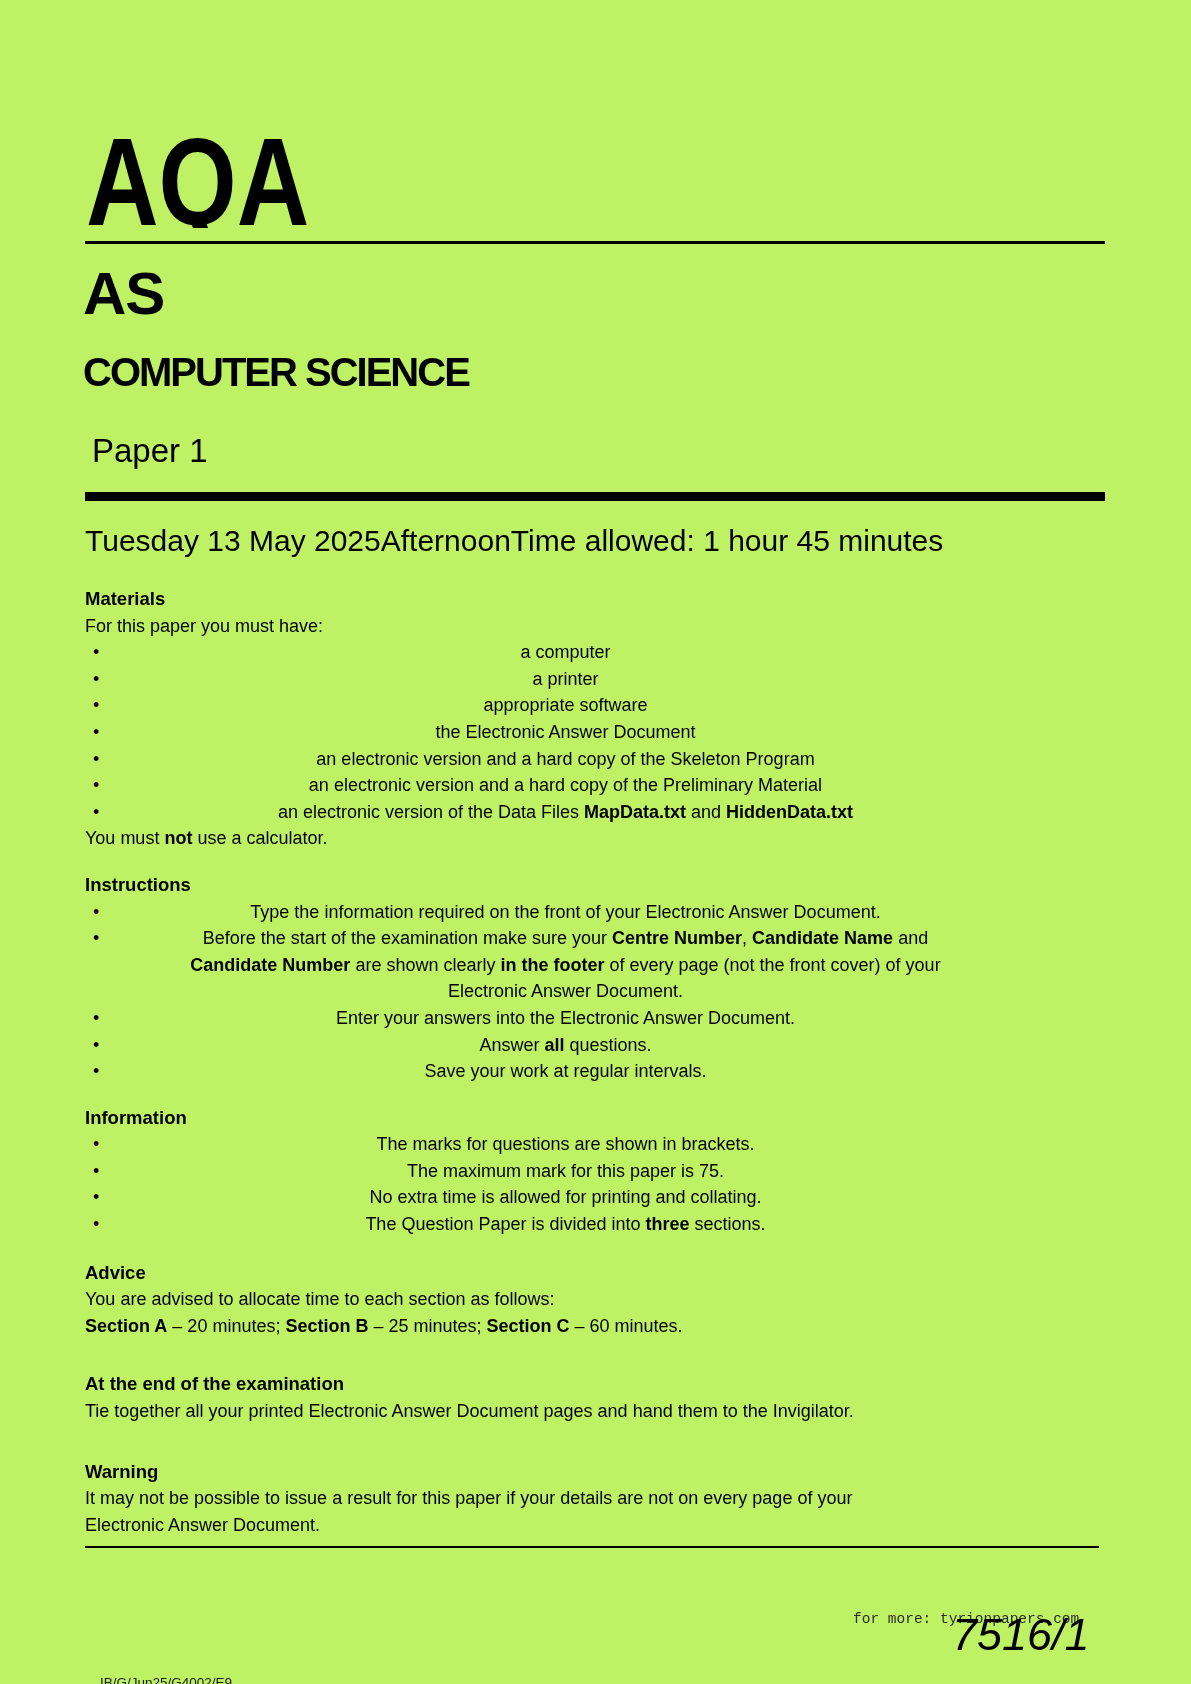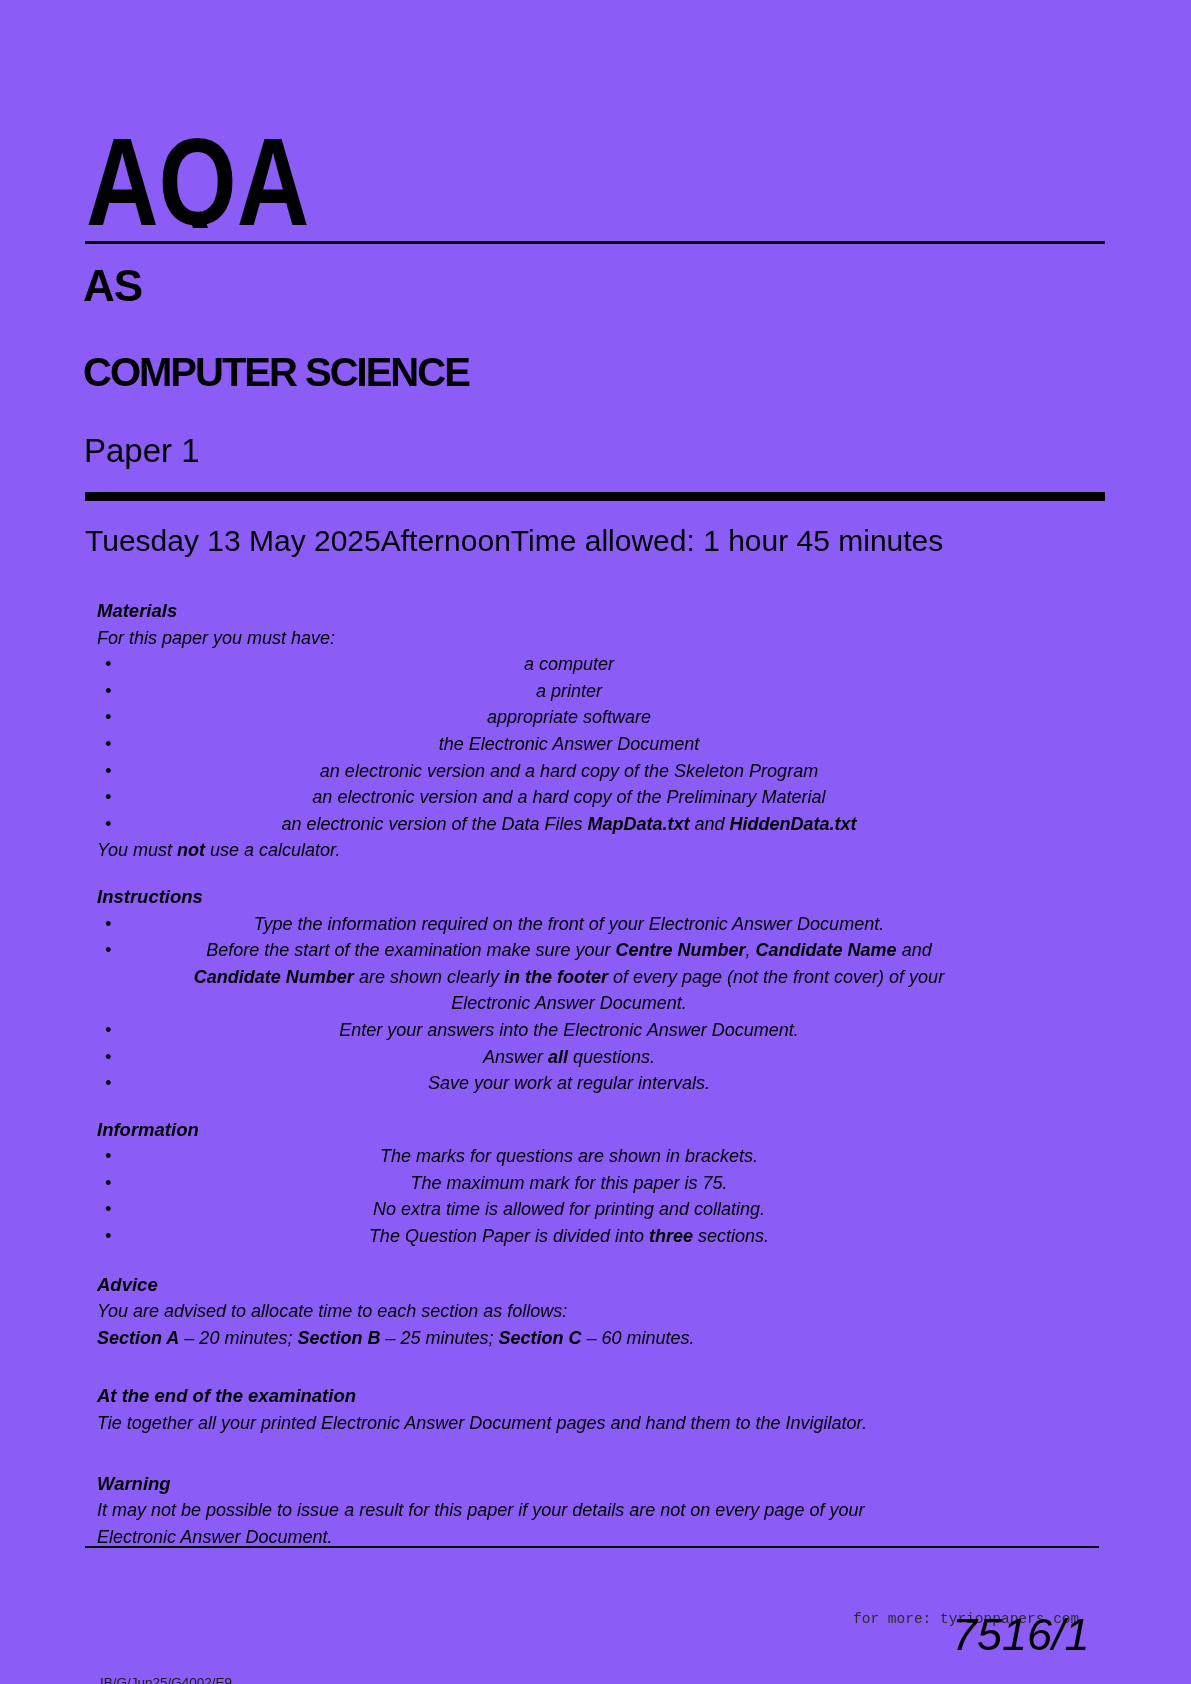--- a/index.html
+++ b/index.html
@@ -1,30 +1,30 @@
 <!DOCTYPE html>
 <html><head>
 <meta charset="utf-8">
 <style>
   html,body{margin:0;padding:0;background:#ffffff;}
   .page{
-    position:relative;width:1191px;height:1684px;background:#8b5cf6;
+    position:relative;width:1191px;height:1684px;background:#bef264;
     font-family:"Liberation Sans",sans-serif;color:#000;overflow:hidden;
   }
   
   .logo-svg{position:absolute;left:86px;top:134px;}
   .top-rule{position:absolute;left:85px;top:241px;width:1020px;height:3px;background:#000;}
-  .title-as{position:absolute;left:83px;top:264px;font-size:44px;font-weight:bold;line-height:1;letter-spacing:-1px;}
+  .title-as{position:absolute;left:83px;top:264px;font-size:60px;font-weight:bold;line-height:1;letter-spacing:-1px;}
   .title-subject{position:absolute;left:83px;top:352px;font-size:40px;font-weight:bold;line-height:1;letter-spacing:-2px;}
-  .title-paper{position:absolute;left:84px;top:434px;font-size:33px;font-weight:400;line-height:1;}
+  .title-paper{position:absolute;left:92px;top:434px;font-size:33px;font-weight:400;line-height:1;}
   .thick-bar{position:absolute;left:85px;top:492px;width:1020px;height:9px;background:#000;}
   .date-line{position:absolute;left:85px;top:526px;width:1020px;display:flex;justify-content:flex-start;font-size:30px;line-height:1;white-space:nowrap;}
   
   .main{position:absolute;left:85px;top:586px;width:940px;font-size:18px;line-height:26.6px;}
-  .section{margin:12px;font-style:italic;}
+  .section{margin:0;}
   .section-instructions{margin-top:20px;}
   .section-information{margin-top:20px;}
   .section-advice{margin-top:22px;}
   .section-at-end{margin-top:32px;}
   .section-warning{margin-top:34px;}
   .sec-heading{font-size:18.5px;font-weight:bold;margin:0;line-height:26.6px;}
   .para{margin:0;}
   .bullet-row{display:flex;}
   .dot{flex:0 0 28px;width:28px;box-sizing:border-box;padding-left:8px;}
   .bullet-text{flex:1;max-width:905px;text-align:center;}

